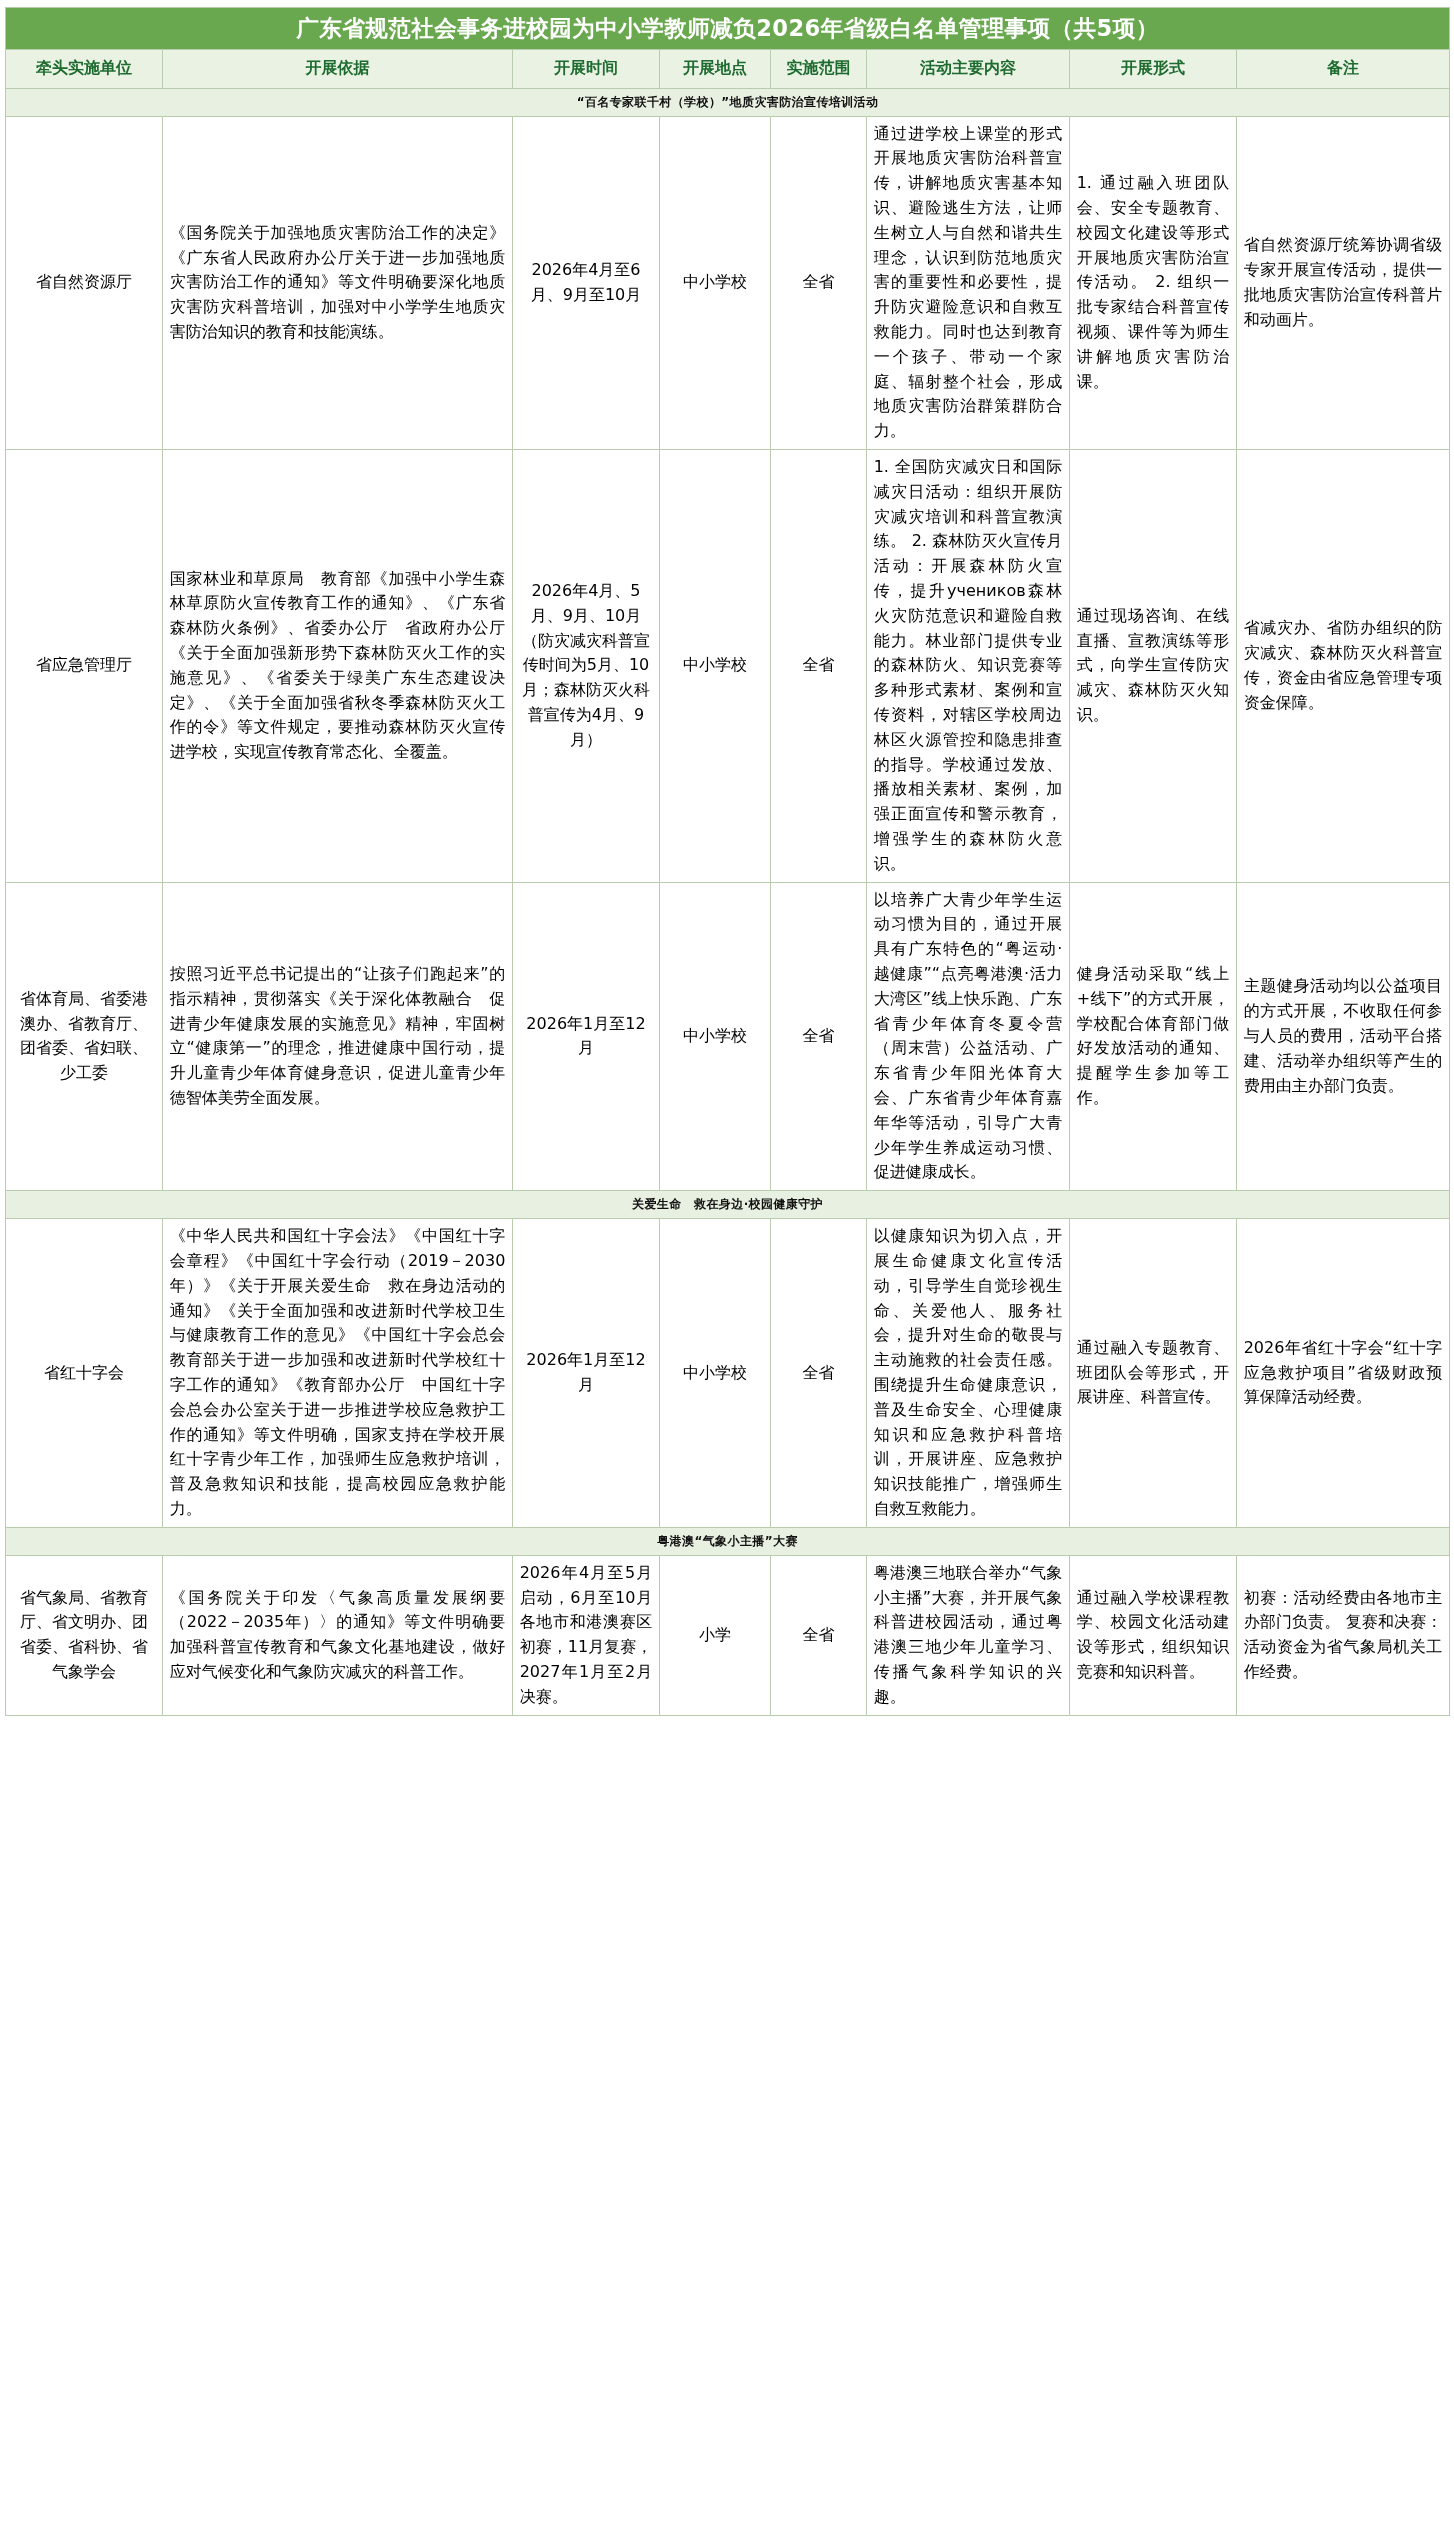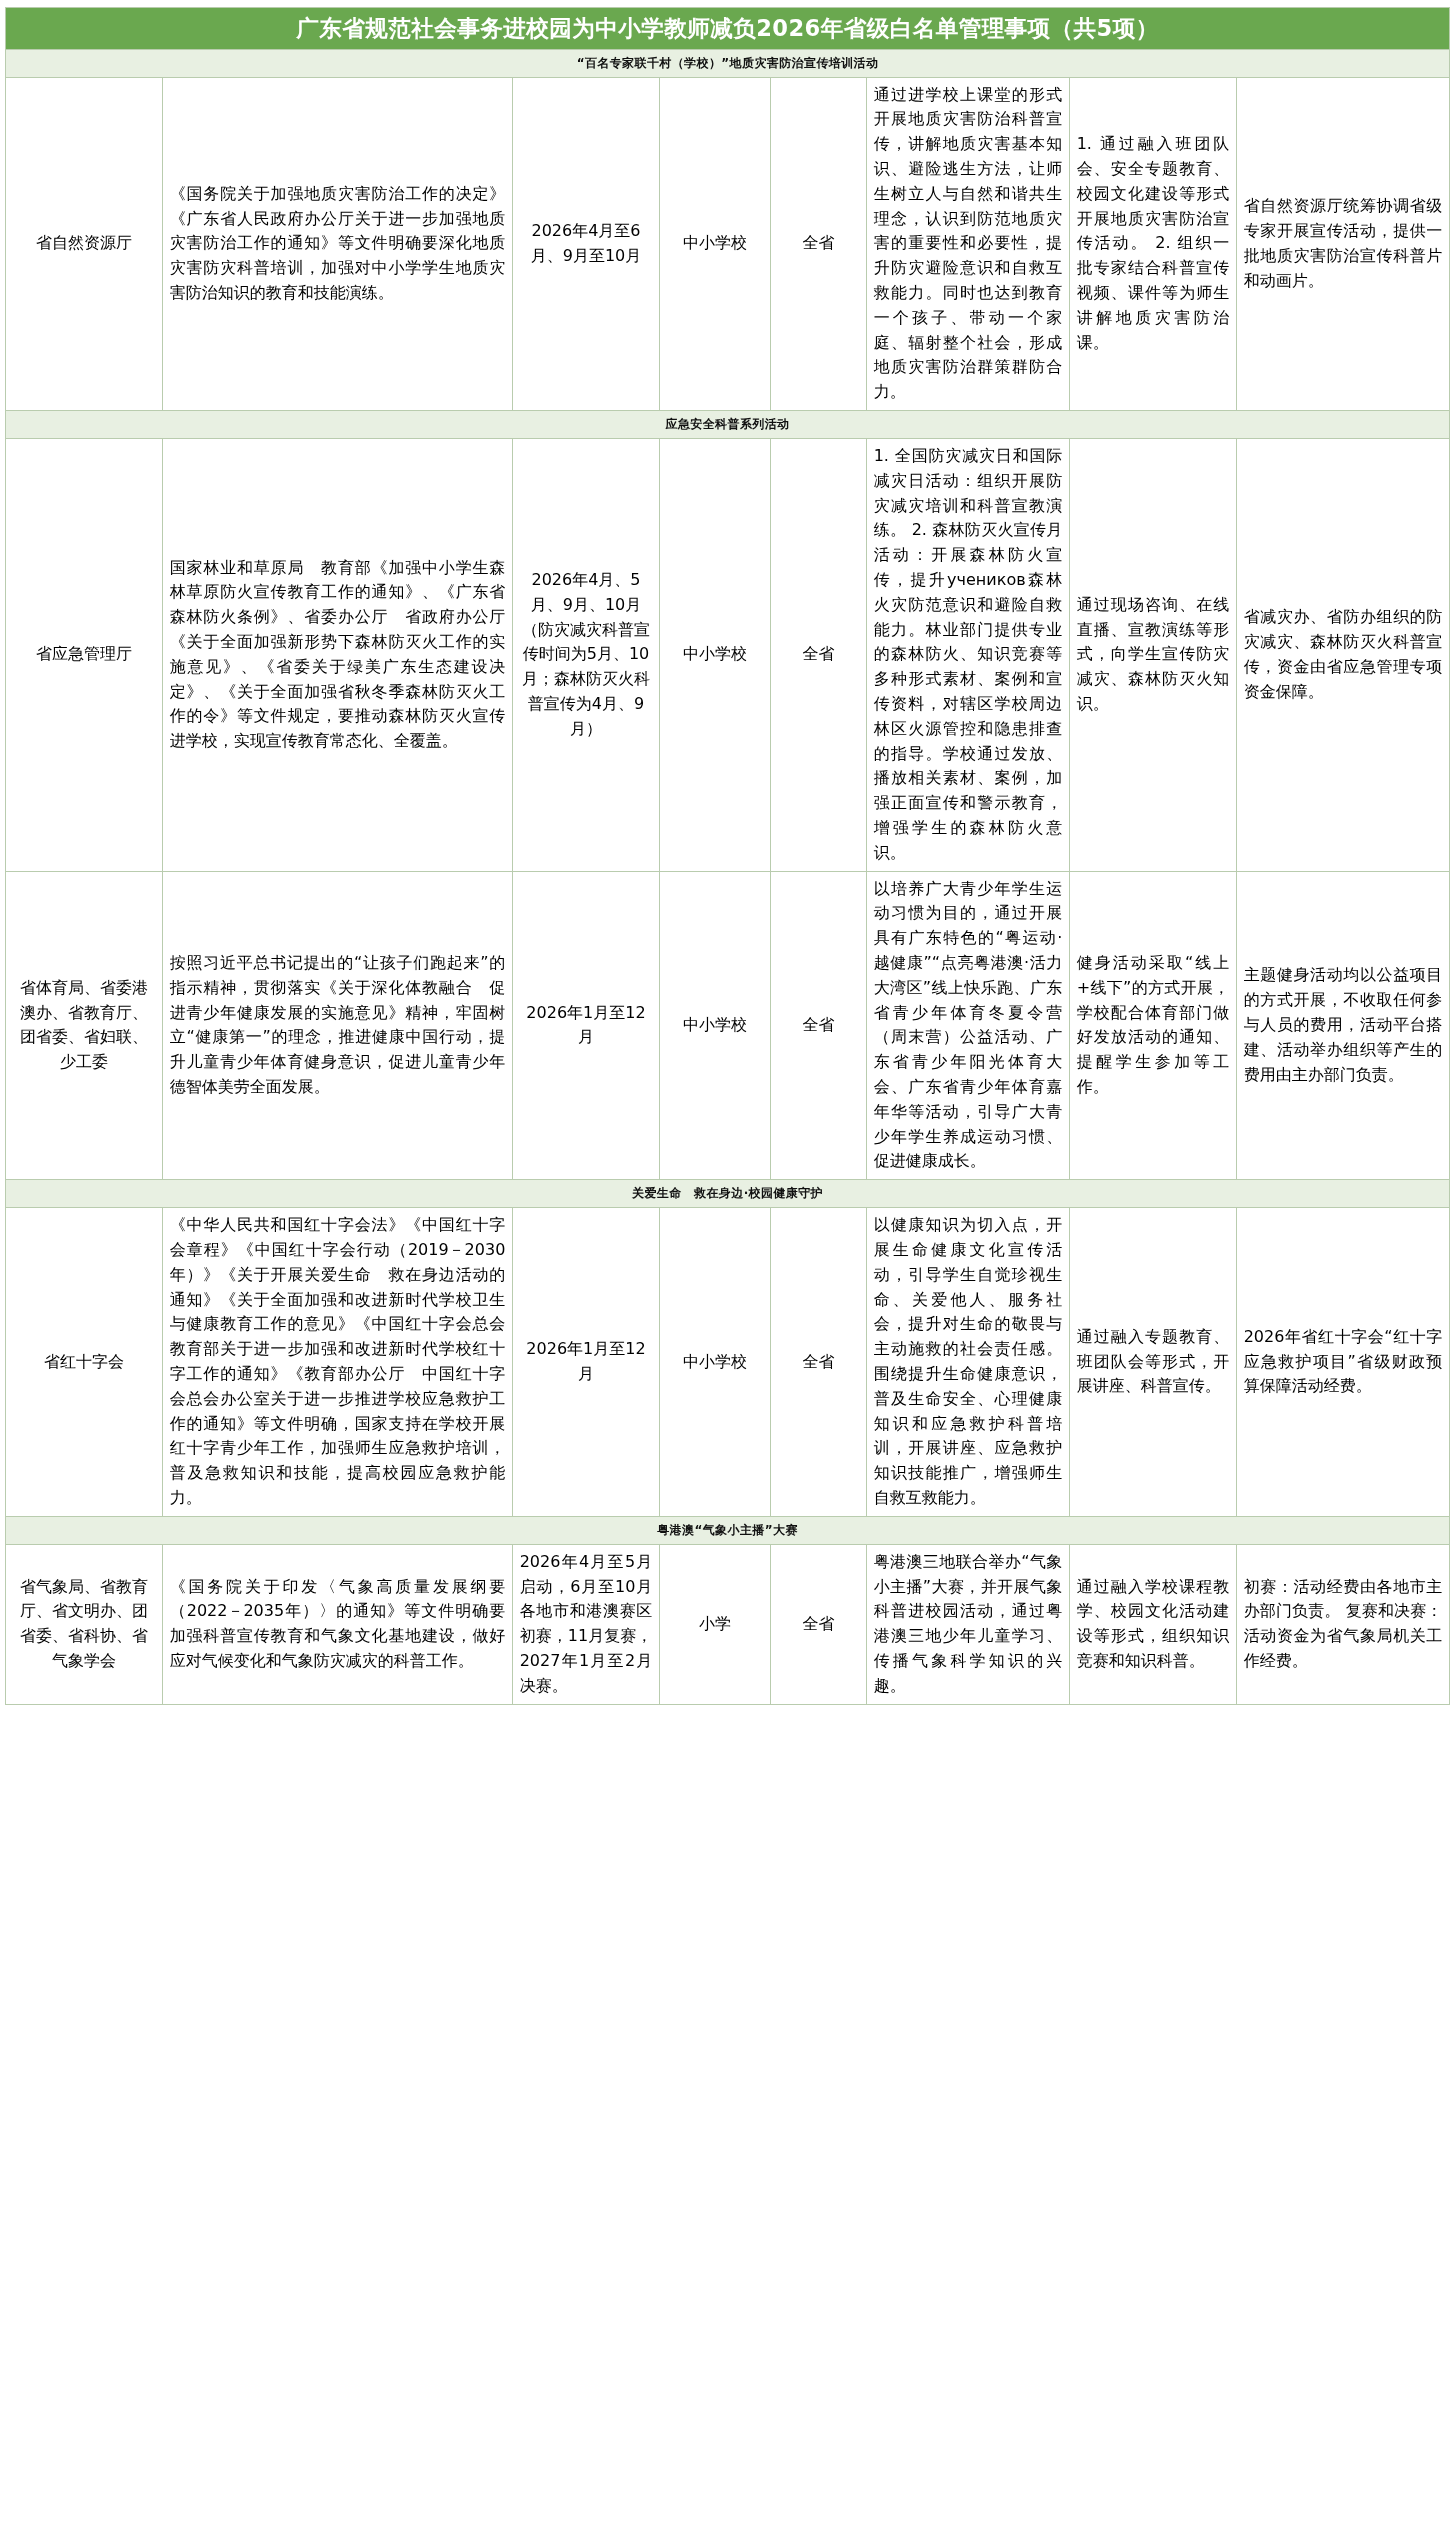--- a/index.html
+++ b/index.html
@@ -92,39 +92,46 @@
       <col class="c5">
         <col class="c6">
         <col class="c7">
         <col class="c8">
     </colgroup>
     <tbody>
       <tr>
         <td class="title-bar" colspan="8">广东省规范社会事务进校园为中小学教师减负2026年省级白名单管理事项（共5项）</td>
       </tr>
 
+      <tr>
+        <td class="col-head">牵头实施单位</td>
+        <td class="col-head">开展依据</td>
+        <td class="col-head">开展时间</td>
+        <td class="col-head">开展地点</td>
+        <td class="col-head">实施范围</td>
+        <td class="col-head">活动主要内容</td>
+        <td class="col-head">开展形式</td>
+        <td class="col-head">备注</td>
+      </tr>
 
       <tr class="section-row">
         <td colspan="8">“百名专家联千村（学校）”地质灾害防治宣传培训活动</td>
       </tr>
       <tr>
         <td class="cell center">省自然资源厅</td>
         <td class="cell justify">《国务院关于加强地质灾害防治工作的决定》《广东省人民政府办公厅关于进一步加强地质灾害防治工作的通知》等文件明确要深化地质灾害防灾科普培训，加强对中小学学生地质灾害防治知识的教育和技能演练。</td>
         <td class="cell center">2026年4月至6月、9月至10月</td>
         <td class="cell center">中小学校</td>
         <td class="cell center">全省</td>
         <td class="cell justify">通过进学校上课堂的形式开展地质灾害防治科普宣传，讲解地质灾害基本知识、避险逃生方法，让师生树立人与自然和谐共生理念，认识到防范地质灾害的重要性和必要性，提升防灾避险意识和自救互救能力。同时也达到教育一个孩子、带动一个家庭、辐射整个社会，形成地质灾害防治群策群防合力。</td>
         <td class="cell justify">1. 通过融入班团队会、安全专题教育、校园文化建设等形式开展地质灾害防治宣传活动。
 2. 组织一批专家结合科普宣传视频、课件等为师生讲解地质灾害防治课。</td>
         <td class="cell justify">省自然资源厅统筹协调省级专家开展宣传活动，提供一批地质灾害防治宣传科普片和动画片。</td>
       </tr>
 
-      <tr class="section-row">
-        <td colspan="8">应急安全科普系列活动</td>
-      </tr>
       <tr>
         <td class="cell center">省应急管理厅</td>
         <td class="cell justify">国家林业和草原局　教育部《加强中小学生森林草原防火宣传教育工作的通知》、《广东省森林防火条例》、省委办公厅　省政府办公厅《关于全面加强新形势下森林防灭火工作的实施意见》、《省委关于绿美广东生态建设决定》、《关于全面加强省秋冬季森林防灭火工作的令》等文件规定，要推动森林防灭火宣传进学校，实现宣传教育常态化、全覆盖。</td>
         <td class="cell center">2026年4月、5月、9月、10月（防灾减灾科普宣传时间为5月、10月；森林防灭火科普宣传为4月、9月）</td>
         <td class="cell center">中小学校</td>
         <td class="cell center">全省</td>
         <td class="cell justify">1. 全国防灾减灾日和国际减灾日活动：组织开展防灾减灾培训和科普宣教演练。
 2. 森林防灭火宣传月活动：开展森林防火宣传，提升учеников森林火灾防范意识和避险自救能力。林业部门提供专业的森林防火、知识竞赛等多种形式素材、案例和宣传资料，对辖区学校周边林区火源管控和隐患排查的指导。学校通过发放、播放相关素材、案例，加强正面宣传和警示教育，增强学生的森林防火意识。</td>
         <td class="cell justify">通过现场咨询、在线直播、宣教演练等形式，向学生宣传防灾减灾、森林防灭火知识。</td>
         <td class="cell justify">省减灾办、省防办组织的防灾减灾、森林防灭火科普宣传，资金由省应急管理专项资金保障。</td>

